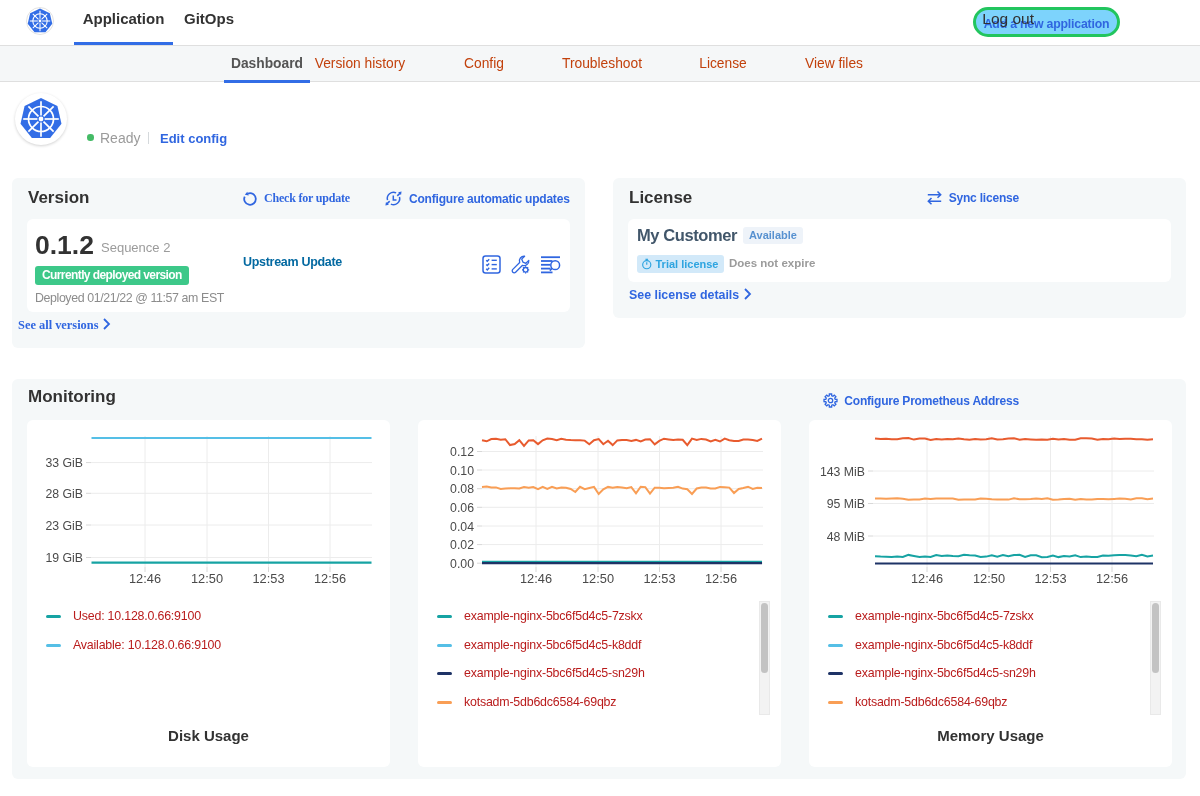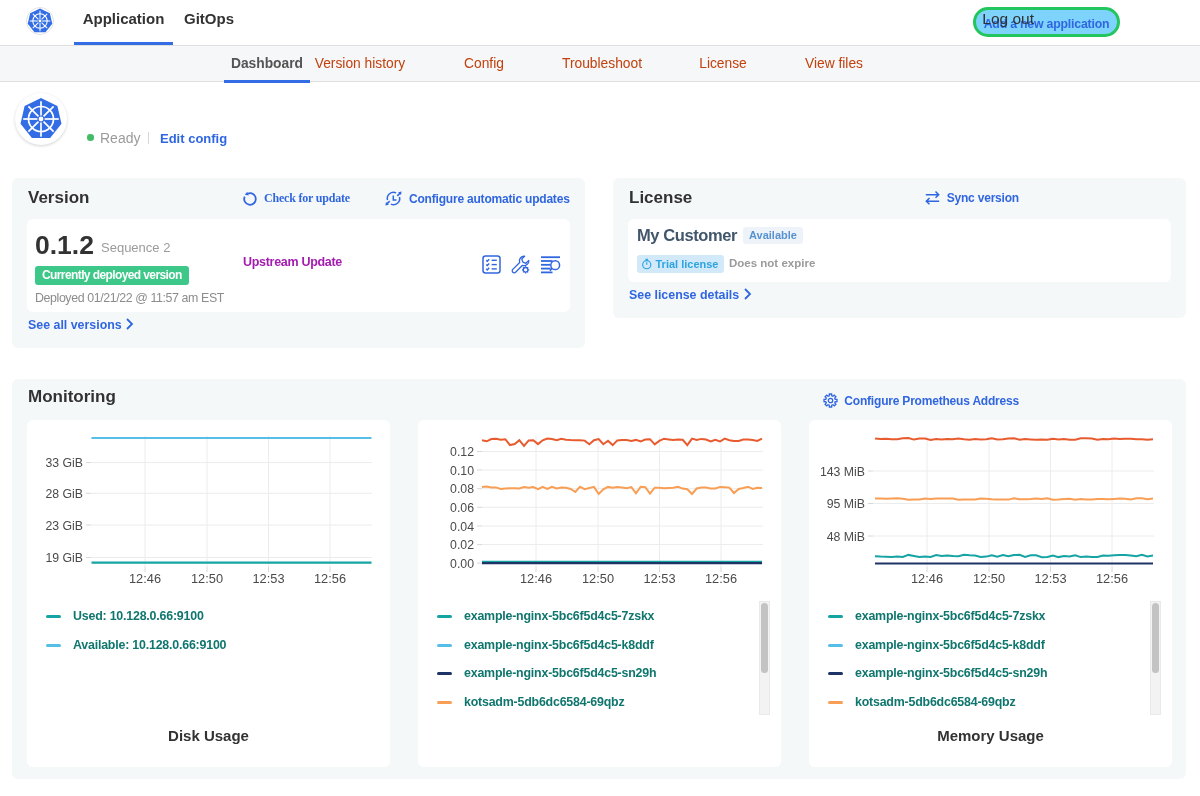--- a/index.html
+++ b/index.html
@@ -28,30 +28,30 @@
   .card { position:absolute; background:#f5f8f9; border-radius:6px; }
   .card-hd { position:absolute; font-size:17px; font-weight:700; color:#323232; }
   .inner { position:absolute; background:#fff; border-radius:6px; }
   .bluelink { font-size:12px; font-weight:700; color:#3066e0; letter-spacing:-0.2px; }
   .icon-link { position:absolute; display:flex; align-items:center; gap:6px; white-space:nowrap; }
   .seeall { position:absolute; font-size:12.4px; font-weight:700; color:#3066e0; }
   .big-ver { position:absolute; left:35px; top:230px; font-size:26.5px; font-weight:700; color:#323232; }
   .seq { position:absolute; left:101px; top:240px; font-size:13px; font-weight:500; color:#9b9b9b; }
   .green-badge { position:absolute; left:35px; top:266px; height:19px; line-height:19px; padding:0 7px; background:#3dc889; border-radius:3px; color:#fff; font-size:12px; font-weight:700; letter-spacing:-0.6px; }
   .deployed { position:absolute; left:35px; top:291px; font-size:12.4px; font-weight:500; color:#8c8c8c; letter-spacing:-0.4px; }
-  .upstream { position:absolute; left:243px; top:255px; font-size:12.5px; font-weight:700; color:#a21caf; letter-spacing:-0.3px; }
+  .upstream { position:absolute; left:243px; top:255px; font-size:12.5px; font-weight:700; color:#0369a1; letter-spacing:-0.3px; }
   .vicons { position:absolute; left:482px; top:255px; display:flex; gap:10px; }
   
   .mycust { position:absolute; left:637px; top:226px; font-size:16.5px; font-weight:700; color:#41566a; letter-spacing:-0.4px; }
   .unstable { position:absolute; left:743px; top:227px; height:17px; line-height:17px; padding:0 6px; background:#eef3f9; border-radius:3px; color:#5791d0; font-size:11px; font-weight:600; }
   .trial { position:absolute; left:637px; top:255px; height:18px; line-height:18px; padding:0 6px 0 4px; background:#d2e9f9; border-radius:3px; color:#2da4e0; font-size:11px; font-weight:700; display:flex; align-items:center; gap:3px; }
   .noexpire { position:absolute; left:729px; top:257px; font-size:11.5px; font-weight:600; color:#9b9b9b; }
   
   .chart-card { position:absolute; top:420px; width:363px; height:347px; background:#fff; border-radius:6px; }
-  .leg-item { position:absolute; left:19px; display:flex; align-items:center; font-size:12.4px; color:#0f766e; white-space:nowrap; letter-spacing:-0.2px;font-weight:bold; }
+  .leg-item { position:absolute; left:19px; display:flex; align-items:center; font-size:12.4px; color:#b91c1c; white-space:nowrap; letter-spacing:-0.2px; }
   .leg-dash { width:15px; height:3px; border-radius:1.5px; margin-right:12px; }
   .chart-title { position:absolute; left:0; width:100%; text-align:center; top:727px; font-size:15px; font-weight:700; color:#323232; }
   .scrollbar { position:absolute; left:341px; top:181px; width:11px; height:114px; background:#f3f3f3; border:1px solid #e9e9e9; }
   .thumb { position:absolute; left:1px; top:1px; width:7px; height:70px; background:#c3c3c3; border-radius:4px; }
 </style>
 </head>
 <body>
 <div class="page">
 
   <div class="topbar"></div>
@@ -168,36 +168,36 @@
         <line x1="1" y1="2.2" x2="20" y2="2.2" stroke-width="1.8"></line>
         <line x1="1" y1="6.0" x2="12.5" y2="6.0" stroke-width="1.8"></line>
         <line x1="1" y1="9.8" x2="10.5" y2="9.8" stroke-width="1.8"></line>
         <line x1="1" y1="13.6" x2="10.5" y2="13.6" stroke-width="1.8"></line>
         <line x1="1" y1="17.4" x2="12.5" y2="17.4" stroke-width="1.8"></line>
         <circle cx="15.2" cy="10.2" r="4.4" stroke-width="1.5"></circle>
         <line x1="12.0" y1="13.4" x2="9.8" y2="15.6" stroke-width="1.8"></line>
       </g>
     </svg>
   </div>
-  <div class="seeall" style="left:28px; top:318px;">See all versions
+  <div class="seeall" style="left:18px; top:318px;font-family:Liberation Serif, serif;">See all versions
     <svg width="9" height="12" viewBox="0 0 9 12" style="vertical-align:-1px;">
         <path d="M 2 1 L 7 6 L 2 11" fill="none" stroke="#3066e0" stroke-width="1.8"></path>
       </svg>
   </div>
 
   <div class="card" style="left:613px; top:178px; width:573px; height:140px;"></div>
   <div class="card-hd" style="left:629px; top:188px;">License</div>
   <div class="icon-link" style="right:29px; top:190px;">
     <svg width="17" height="16" viewBox="0 0 17 16">
       <g stroke="#3066e0" stroke-width="1.5" fill="none">
         <path d="M 1.8 4.7 L 14.4 4.7 M 11.5 1.5 L 14.7 4.7 L 11.5 7.8"></path>
         <path d="M 15.2 11.2 L 2.6 11.2 M 5.5 8.0 L 2.3 11.2 L 5.5 14.3"></path>
       </g>
     </svg>
-    <span class="bluelink">Sync version</span>
+    <span class="bluelink">Sync license</span>
   </div>
   <div class="inner" style="left:628px; top:219px; width:543px; height:63px;"></div>
   <div class="mycust">My Customer</div>
   <div class="unstable">Available</div>
   <div class="trial">
     <svg width="11.5" height="12" viewBox="0 0 13 13">
       <g stroke="#2da4e0" fill="none" stroke-width="1.3">
         <circle cx="6.5" cy="7.3" r="4.6"></circle>
         <line x1="6.5" y1="7.3" x2="6.5" y2="4.4"></line>
         <line x1="5.0" y1="1.2" x2="8.0" y2="1.2"></line>

